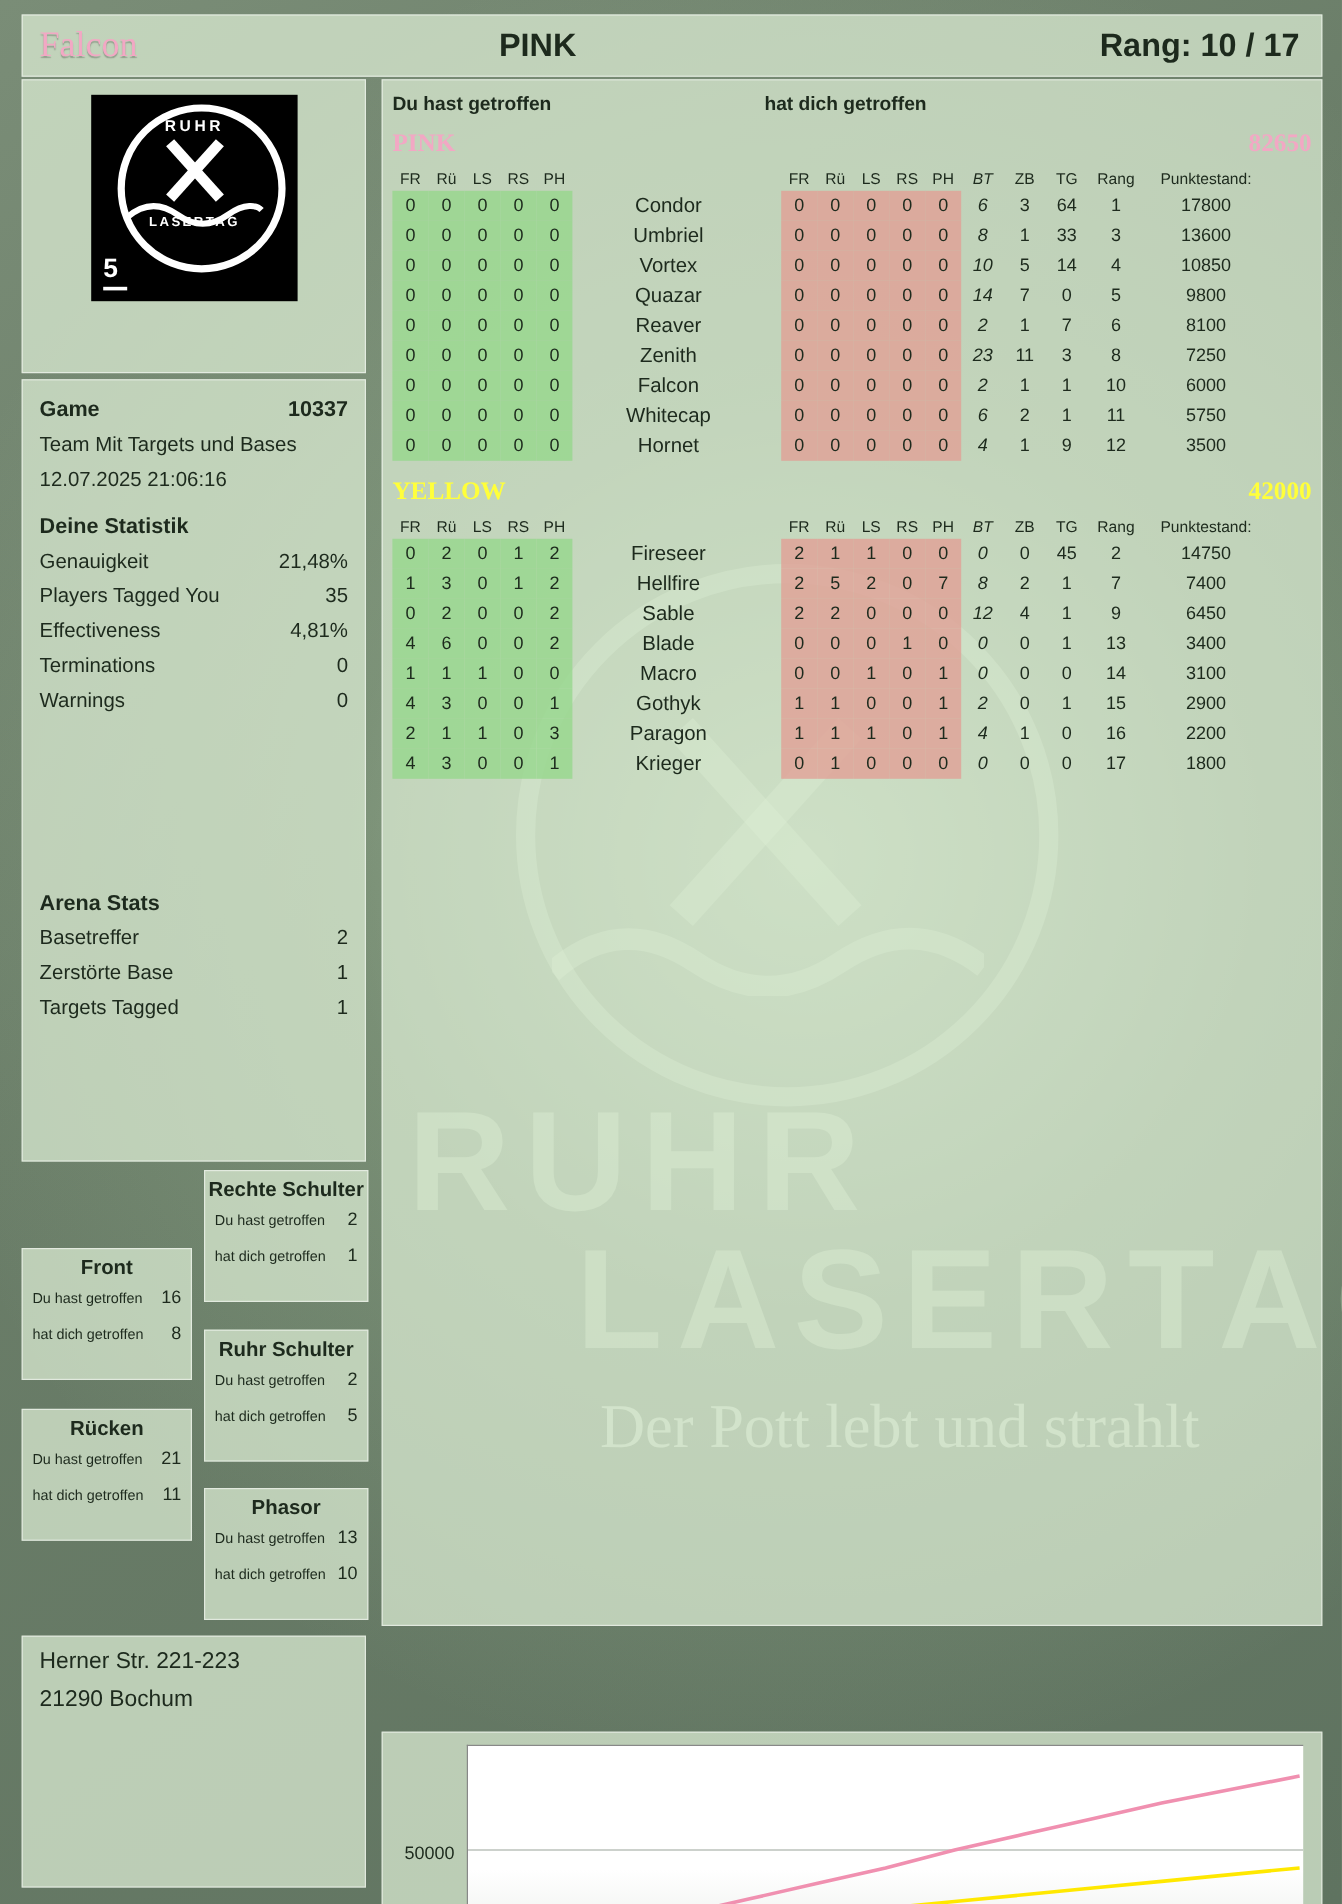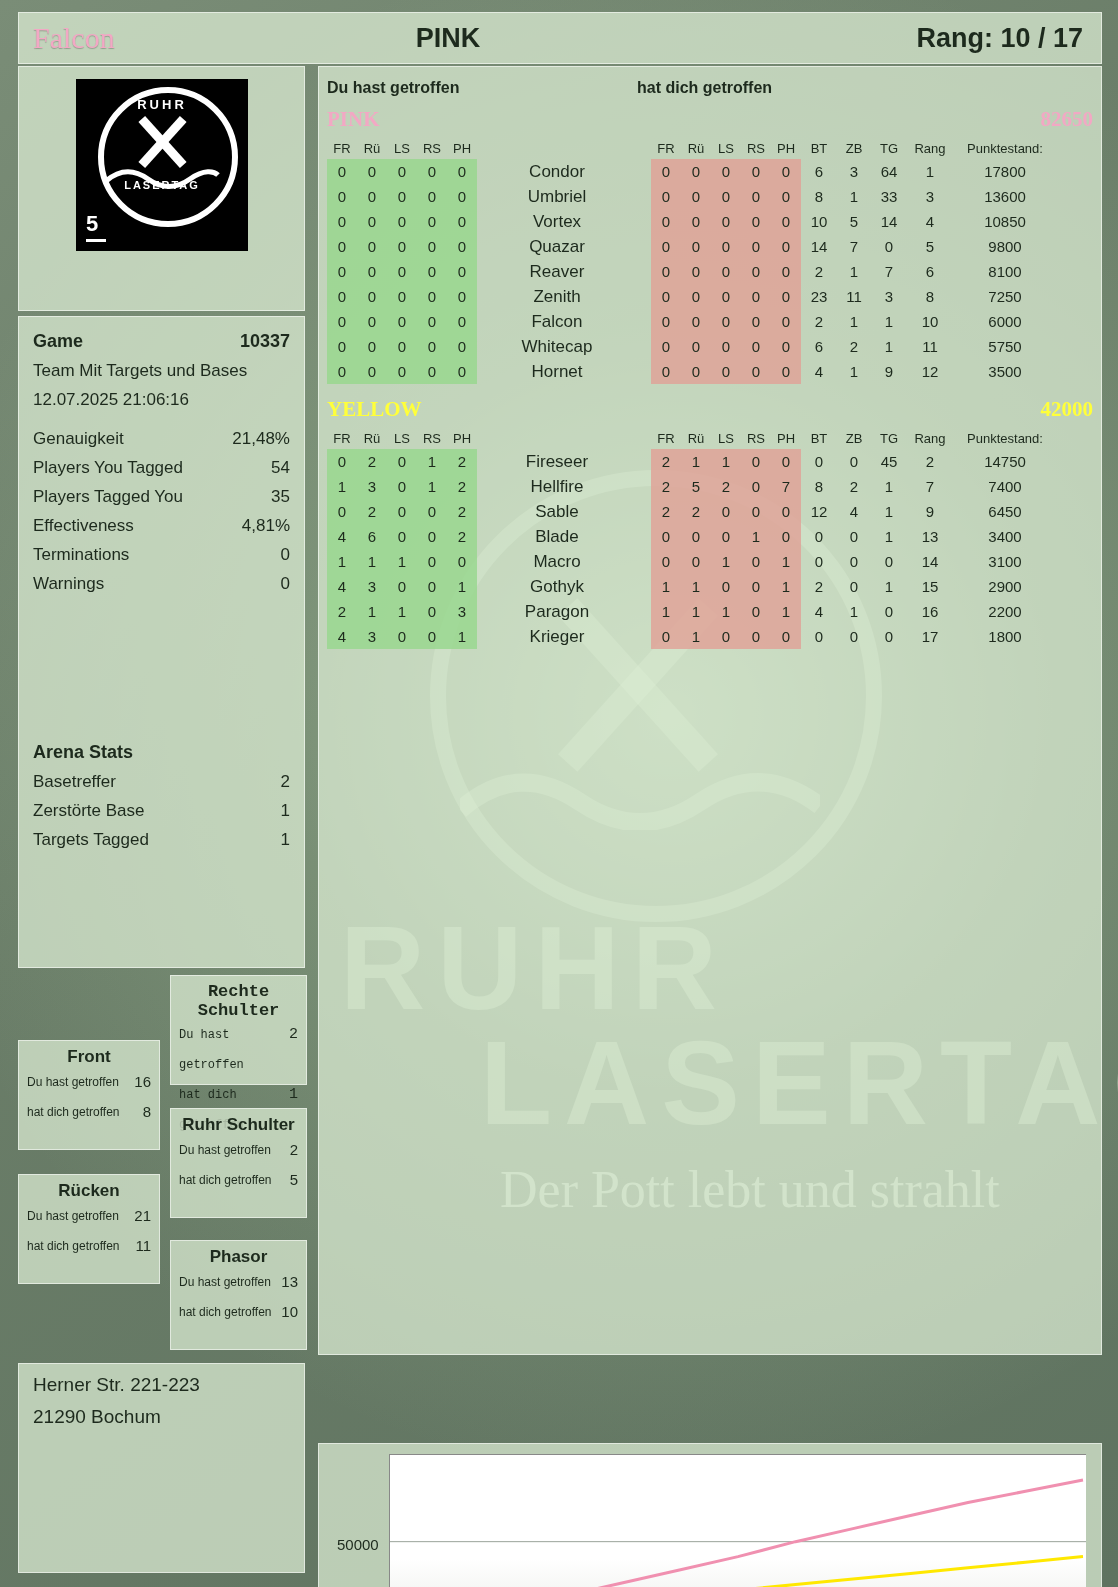--- a/index.html
+++ b/index.html
@@ -206,21 +206,21 @@
     line-height: 29px;
   }
   .shead {
     font-weight: bold;
     font-size: 18px;
   }
   .spacer-s { height: 10px; }
 
   
   #zone-front { left: 18px; top: 1040px; width: 140px; height: 108px; }
-  #zone-rs { left: 170px; top: 975px; width: 135px; height: 108px; font-family: Liberation Mono, monospace; }
+  #zone-rs { left: 170px; top: 975px; width: 135px; height: 108px; }
   #zone-ruecken { left: 18px; top: 1174px; width: 140px; height: 108px; }
   #zone-ls { left: 170px; top: 1108px; width: 135px; height: 108px; }
   #zone-phasor { left: 170px; top: 1240px; width: 135px; height: 108px; }
   .zone-title {
     text-align: center;
     font-size: 17px;
     font-weight: bold;
     padding-top: 6px;
   }
   .zone-row {
@@ -292,21 +292,21 @@
   }
   .c-left { width: 30px; }
   td.nm {
     width: 160px;
     text-align: right;
     padding-right: 14px !important;
     background: transparent !important;
     font-size: 17px;
   }
   td.plain { background: transparent !important; }
-  .w-bt { width: 36px; }
+  .w-bt { width: 36px; font-style: italic; }
   .w-zb { width: 34px; }
   .w-tg { width: 36px; }
   .w-rg { width: 46px; }
   .w-pt { width: 104px; text-align: right; padding-right: 8px !important; }
   th.w-pt { text-align: right; padding-right: 8px; }
 
   
   #chart-panel {
     left: 318px; top: 1443px;
     width: 782px; height: 208px; text-align: center;
@@ -368,28 +368,27 @@
       <span>Game</span>
       <span>10337</span>
     </div>
     <div class="srow">
       <span>Team Mit Targets und Bases</span>
     </div>
     <div class="srow">
       <span>12.07.2025 21:06:16</span>
     </div>
     <div class="spacer-s"></div>
+    <div class="srow shead">
+      <span>Deine Statistik</span>
+    </div>
 
     <div class="srow">
       <span>Genauigkeit</span>
       <span>21,48%</span>
-    </div>
-    <div class="srow">
-      <span>Players You Tagged</span>
-      <span>54</span>
     </div>
     <div class="srow">
       <span>Players Tagged You</span>
       <span>35</span>
     </div>
     <div class="srow">
       <span>Effectiveness</span>
       <span>4,81%</span>
     </div>
     <div class="srow">

